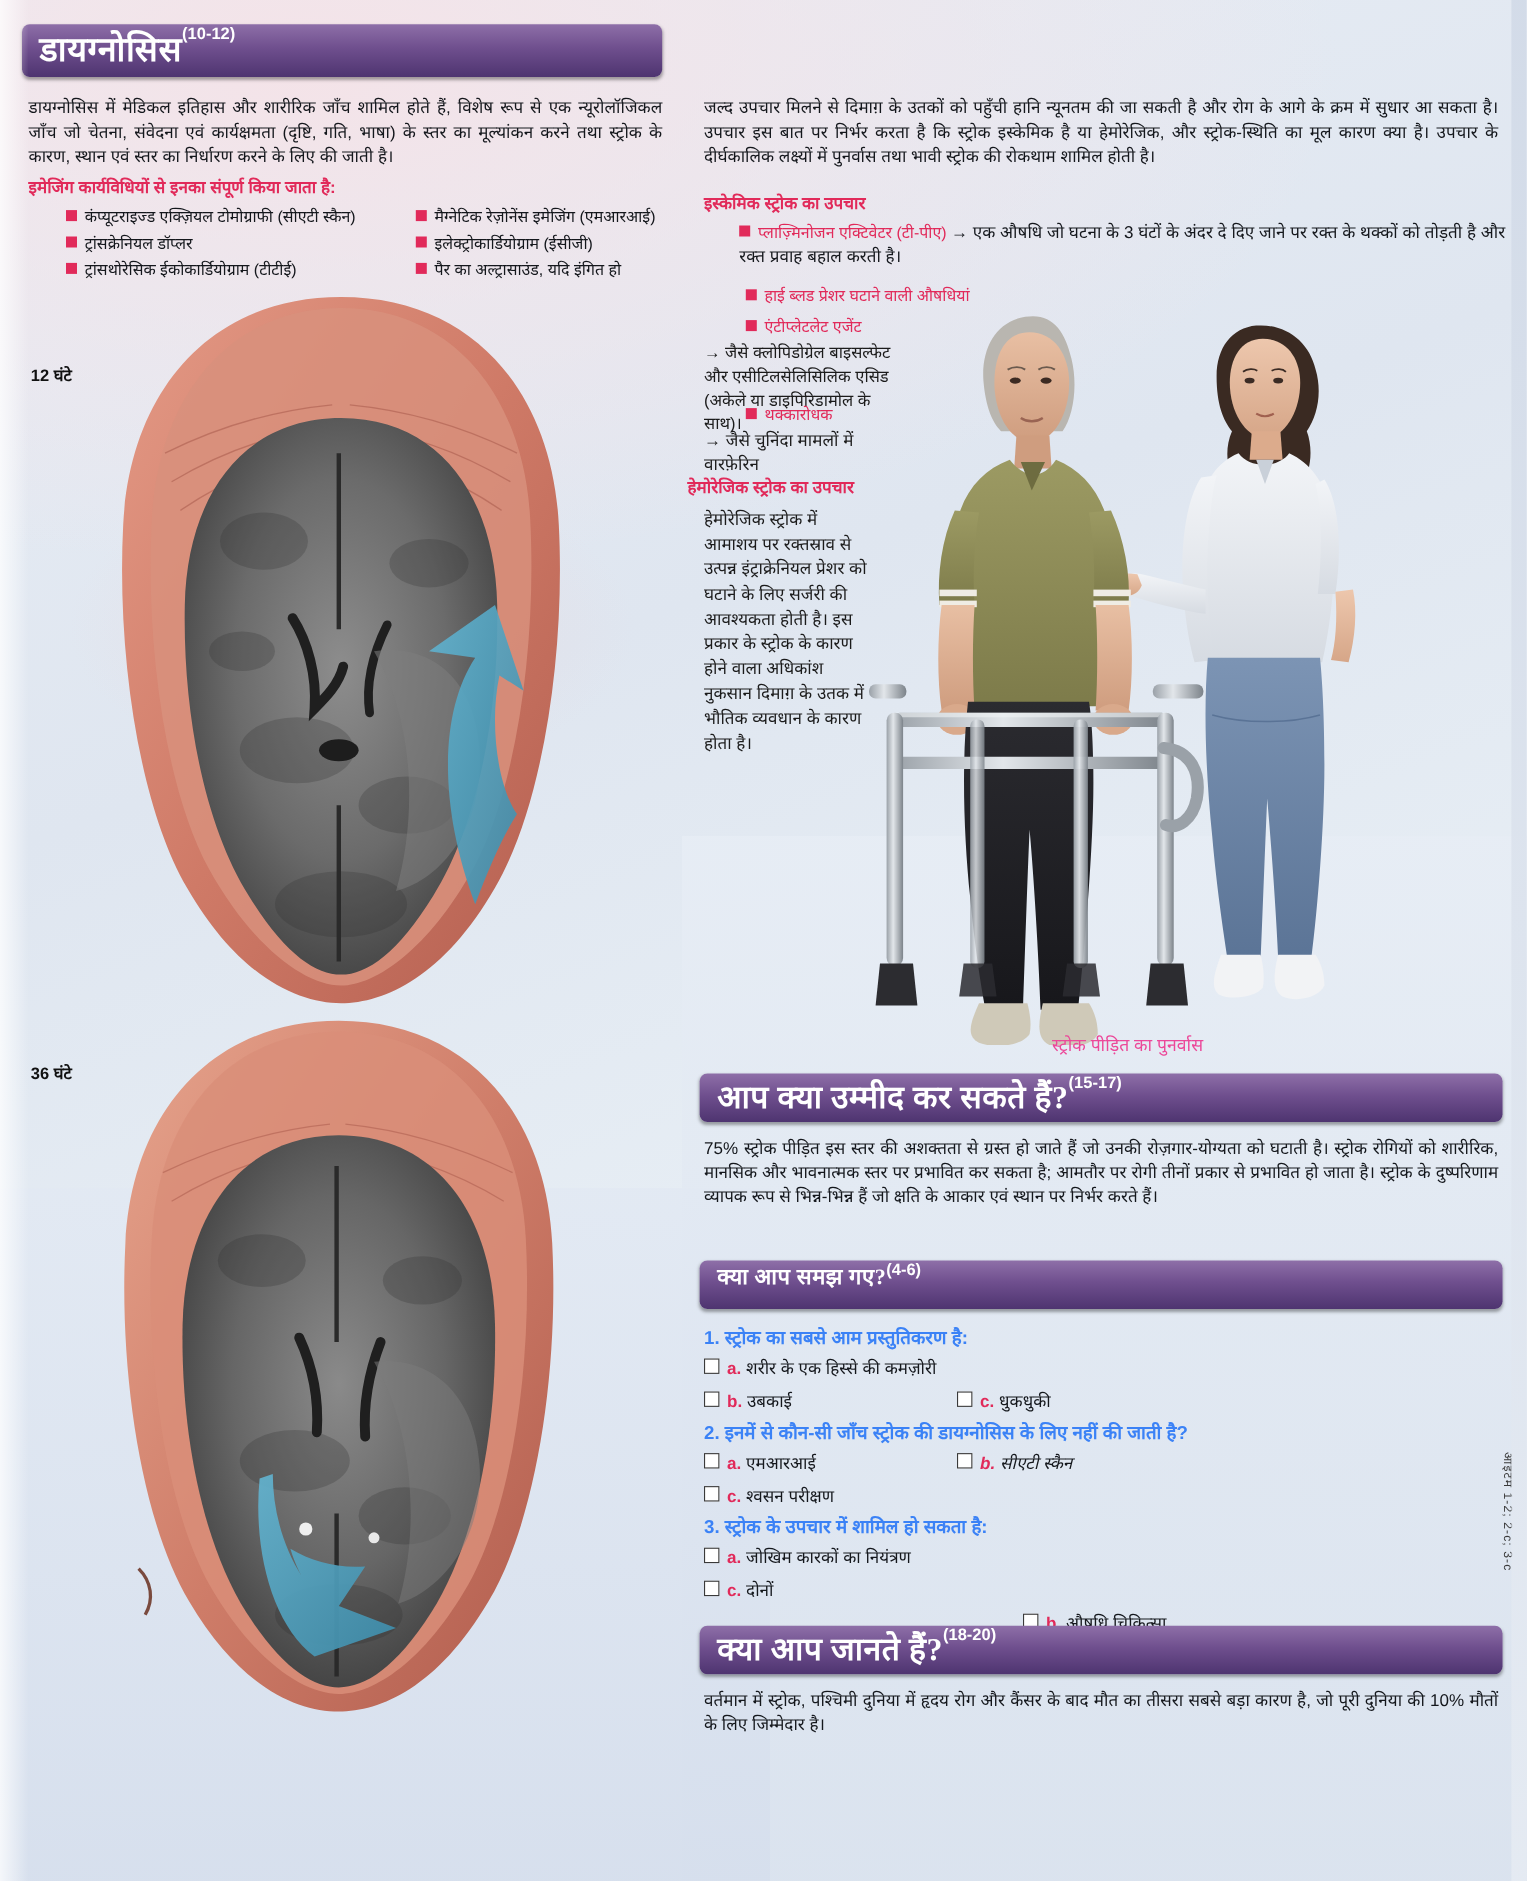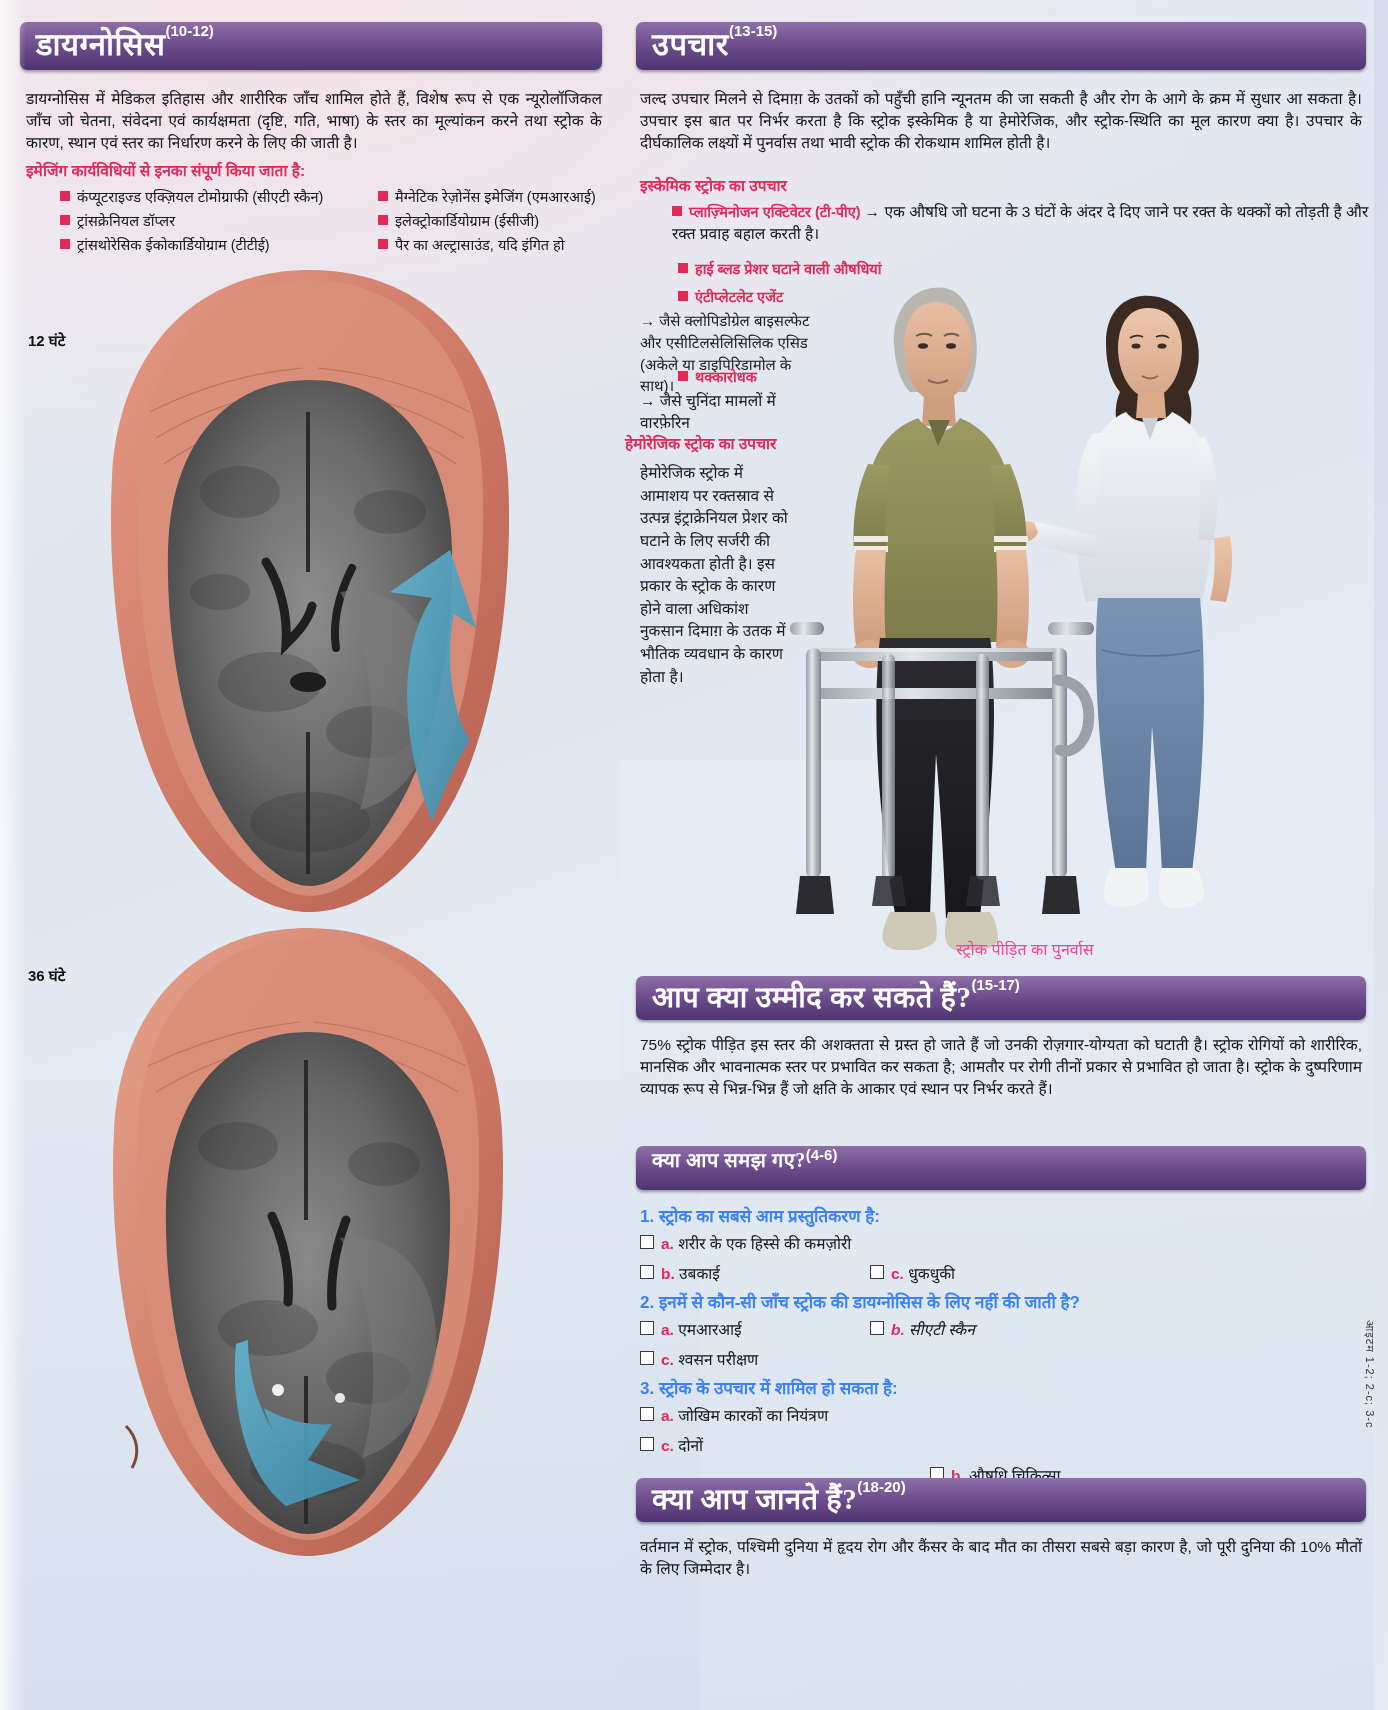--- a/index.html
+++ b/index.html
@@ -54,21 +54,21 @@
   .redline{
     position:absolute;
     color:#e12a5a;
     font-size:15.5px;
     font-weight:bold;
     line-height:1.35;
   }
   .bullet-row{position:absolute;font-size:14.5px;color:#14171c;padding-left:32px;}
   .sq{display:inline-block;width:10px;height:10px;background:#e12a5a;margin-right:7px;vertical-align:1px;}
   .sqr{display:inline-block;width:10px;height:10px;background:#e12a5a;margin-right:7px;vertical-align:1px;}
-  .redtxt{color:#e12a5a;font-weight:bold;text-align:right;}
+  .redtxt{color:#e12a5a;font-weight:normal;text-align:right;}
 
   .label-left{position:absolute;font-weight:bold;font-size:15px;color:#111;}
 
   .caption{position:absolute;font-size:16px;color:#ec4899;}
 
   
   .q-num{position:absolute;color:#3b82f6;font-weight:bold;font-size:17px;}
   .opt{position:absolute;font-size:15.5px;color:#14171c;}
   .cb{display:inline-block;width:12px;height:12px;border:1.6px solid #3a3a3a;background:#fff;margin-right:7px;vertical-align:0px;}
   .ob{color:#e12a5a;font-weight:bold;}
@@ -227,24 +227,20 @@
       <path d="M232 296 C 244 322 250 352 248 382" stroke="#1f1f1f" stroke-width="9" fill="none" stroke-linecap="round"></path>
       <path d="M306 300 C 296 326 290 356 292 386" stroke="#1f1f1f" stroke-width="9" fill="none" stroke-linecap="round"></path>
       <circle cx="238" cy="470" r="6" fill="#efefef"></circle>
       <circle cx="300" cy="478" r="5" fill="#e8e8e8"></circle>
       <path d="M300 318 C 352 312 392 348 396 412 C 400 474 366 524 322 538 C 342 470 336 380 300 318 Z" fill="#7b7b7b" opacity=".5"></path>
       <path d="M208 420 C 208 468 228 522 272 552 C 250 540 232 516 224 488 C 244 500 268 506 292 504 L 268 540 L 320 560 L 246 586 C 206 556 190 486 196 424 Z" fill="url(#bluearrow2)" opacity=".92"></path>
       <path d="M86 506 C 98 518 100 534 92 548" stroke="#7a4a3e" stroke-width="3" fill="none"></path>
     </svg>
   </div>
 
-  <div class="banner" style="left:636px;top:22px;width:730px;height:48px;">
-    <span class="bt" style="font-size:31px;">उपचार</span>
-    <span class="sup">(13-15)</span>
-  </div>
 
   <div class="para" style="left:640px;top:88px;width:722px;">जल्द उपचार मिलने से दिमाग़ के उतकों को पहुँची हानि न्यूनतम की जा सकती है और रोग के आगे के क्रम में सुधार आ सकता है। उपचार इस बात पर निर्भर करता है कि स्ट्रोक इस्केमिक है या हेमोरेजिक, और स्ट्रोक-स्थिति का मूल कारण क्या है। उपचार के दीर्घकालिक लक्ष्यों में पुनर्वास तथा भावी स्ट्रोक की रोकथाम शामिल होती है।</div>
 
   <div class="redline" style="left:640px;top:176px;">इस्केमिक स्ट्रोक का उपचार</div>
 
   <div class="bullet-row" style="left:640px;top:201px;width:722px;line-height:1.4;">
     <span class="sqr"></span><span class="redtxt">प्लाज़्मिनोजन एक्टिवेटर (टी-पीए)</span>
     <span style="font-size:15.5px;">→ एक औषधि जो घटना के 3 घंटों के अंदर दे दिए जाने पर रक्त के थक्कों को तोड़ती है और रक्त प्रवाह बहाल करती है।</span>
   </div>
 

